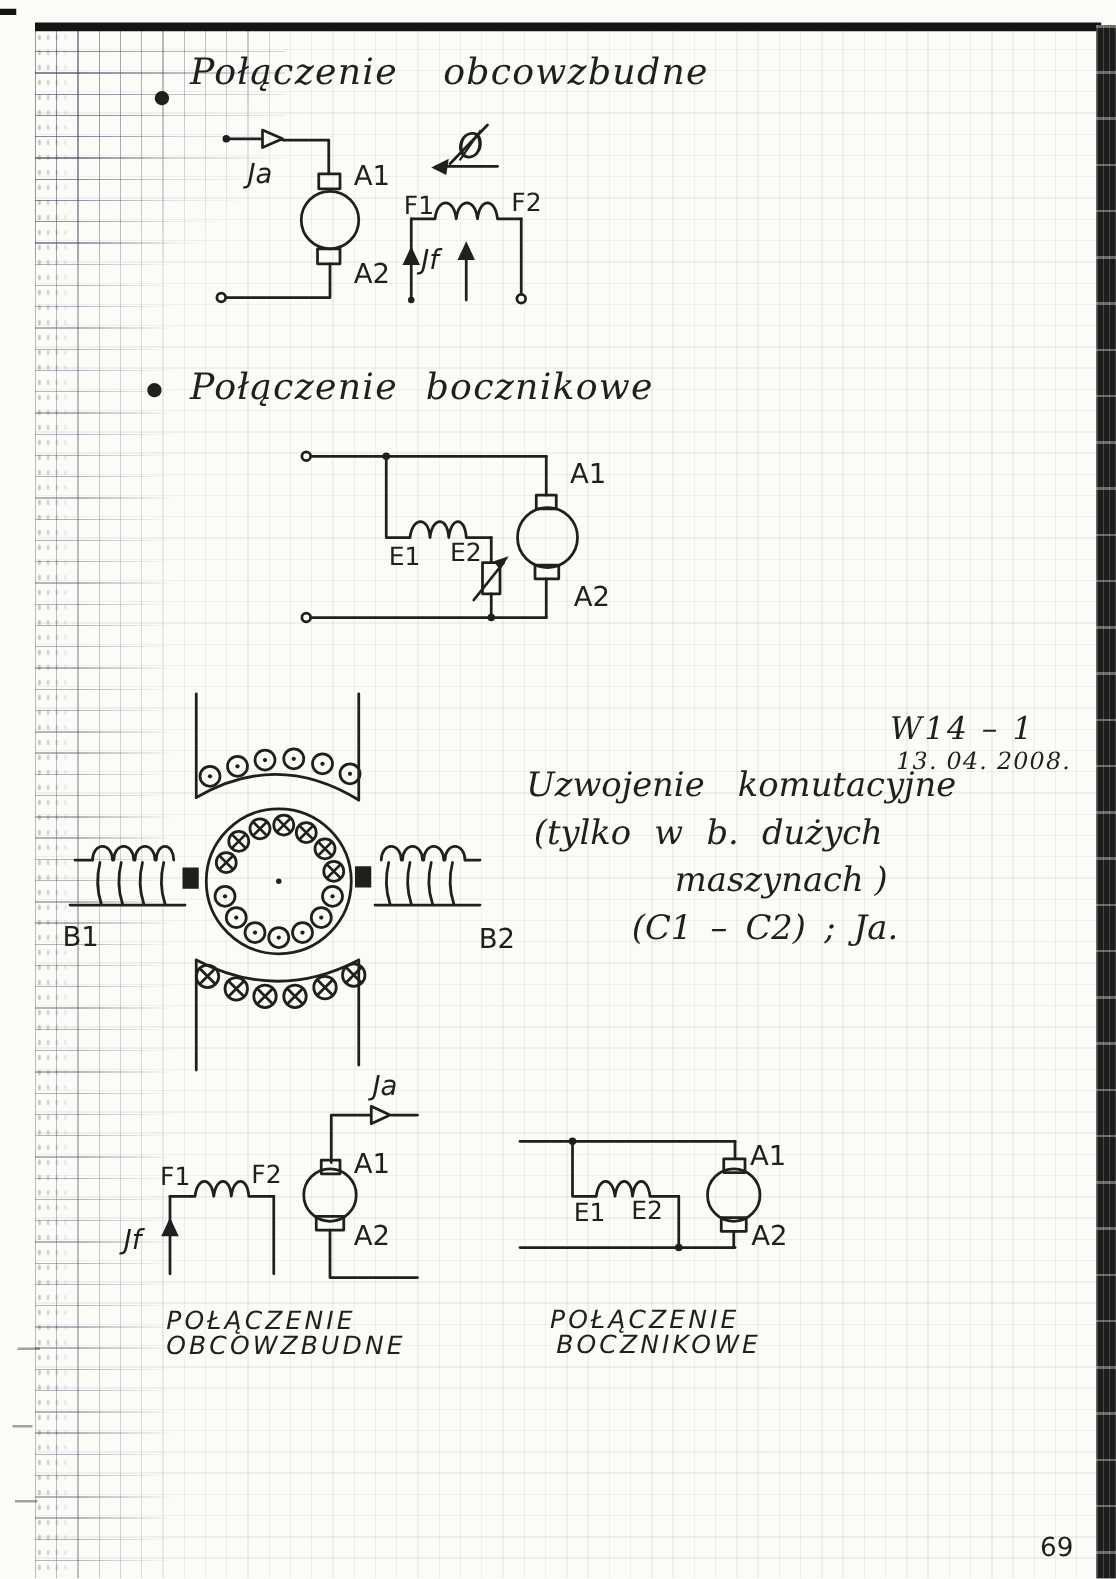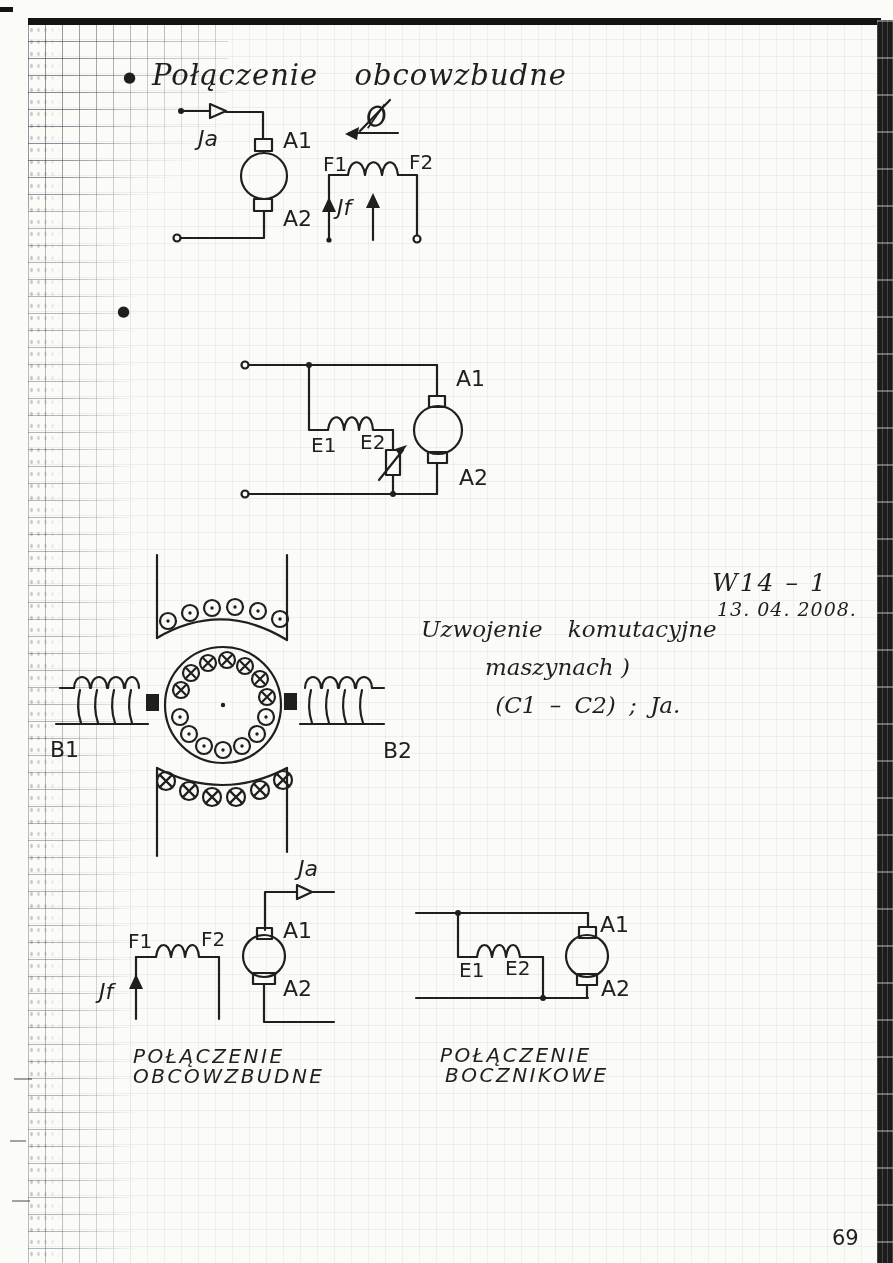--- a/index.html
+++ b/index.html
@@ -29,21 +29,21 @@
         mask-image:linear-gradient(to right,#000,transparent);}
   .top-border{position:absolute;left:28px;top:18px;width:853px;height:7px;background:#141414;}
   .corner-dash{position:absolute;left:0;top:7px;width:13px;height:5px;background:#141414;}
   .right-band{position:absolute;left:877px;top:20px;width:16px;height:1243px;background:#1c1c1c;
         background-image:repeating-linear-gradient(to bottom, rgba(255,255,255,0.35) 0 2px, transparent 2px 37px),
         repeating-linear-gradient(to right, rgba(255,255,255,0.18) 0 1px, transparent 1px 5px);}
   .tick{position:absolute;height:2px;background:rgba(30,30,30,0.4);}
 
   .hw-head{position:absolute;font-style:italic;font-size:29px;letter-spacing:1px;white-space:nowrap;}
   .bullet{position:absolute;font-size:15px;}
-  .hw-note{position:absolute;font-style:italic;font-size:23px;line-height:38px;white-space:nowrap;}
+  .hw-note{position:absolute;font-style:italic;font-size:27px;line-height:38px;white-space:nowrap;}
   .hw-note .nline{height:38px;}
   .code{position:absolute;font-style:italic;font-size:25px;letter-spacing:2px;white-space:nowrap;margin-top:20px;}
   .date{position:absolute;font-style:italic;font-size:19px;letter-spacing:1px;white-space:nowrap;}
   .caption{position:absolute;font-family:"DejaVu Sans",sans-serif;font-size:20px;letter-spacing:2.5px;
         line-height:20px;white-space:nowrap;font-style:italic;}
   .pagenum{position:absolute;font-family:"DejaVu Sans",sans-serif;font-size:21px;}
 
   svg{position:absolute;overflow:visible;}
   svg path,svg circle,svg rect,svg ellipse,svg line{
         stroke:#1f1f1d;stroke-width:2.2;fill:none;stroke-linecap:round;stroke-linejoin:round;}
@@ -62,21 +62,21 @@
   <div class="corner-grid"></div>
   <div class="left-speckle"></div>
   <div class="top-border"></div>
   <div class="corner-dash"></div>
   <div class="right-band"></div>
   <div class="tick" style="left:14px;top:1078px;width:18px;"></div>
   <div class="tick" style="left:10px;top:1140px;width:16px;"></div>
   <div class="tick" style="left:12px;top:1200px;width:18px;"></div>
 
   <span class="bullet" style="left:123px;top:68px;position:absolute;">●</span>
-  <div class="hw-head" style="left:152px;top:58px;word-spacing:26px;">Połączenie obcowzbudne</div>
+  <div class="hw-head" style="left:152px;top:40px;word-spacing:26px;">Połączenie obcowzbudne</div>
 
   <svg style="left:155px;top:95px;" width="290" height="155" viewBox="155 95 290 155">
     <circle class="fl" cx="181" cy="111" r="3"></circle>
     <path d="M181,111 H209"></path>
     <path d="M210,104 L226,111 L210,118 Z"></path>
     <path d="M226,112 L263,112 L263,139"></path>
     <rect x="255" y="139" width="17" height="12"></rect>
     <circle cx="264" cy="176" r="23"></circle>
     <rect x="254" y="199" width="18" height="12"></rect>
     <path d="M264,211 V238 H181"></path>
@@ -97,20 +97,21 @@
     <circle class="fl" cx="329" cy="240" r="2.6"></circle>
     <path class="fl" d="M329,197 L322,212 L336,212 Z"></path>
     <text class="cur" x="337" y="215">Jf</text>
     <path d="M373,240 V201"></path>
     <path class="fl" d="M373,193 L366,208 L380,208 Z"></path>
     <path d="M417,175 V235"></path>
     <circle cx="417" cy="239" r="3.5"></circle>
   </svg>
 
   <span class="bullet" style="left:117px;top:302px;position:absolute;">●</span>
+  <div class="hw-head" style="left:152px;top:292px;word-spacing:12px;">Połączenie bocznikowe</div>
 
   <svg style="left:235px;top:355px;" width="240" height="152" viewBox="235 355 240 152">
     <circle cx="245" cy="365" r="3.5"></circle>
     <path d="M249,365 H437"></path>
     <circle class="fl" cx="309" cy="365" r="3"></circle>
     <path d="M437,365 V396"></path>
     <rect x="429" y="396" width="16" height="11"></rect>
     <circle cx="438" cy="430" r="24"></circle>
     <rect x="428" y="452" width="19" height="11"></rect>
     <path d="M437,463 V494"></path>
@@ -200,21 +201,22 @@
       <use href="#gx9" x="236" y="797"></use>
     <use href="#gx9" x="260" y="790"></use>
       <use href="#gx9" x="283" y="780"></use>
   </svg>
 
   <div class="code" style="left:712px;top:548px;">W14 – 1</div>
   <div class="date" style="left:717px;top:598px;">13. 04. 2008.</div>
 
   <div class="hw-note" style="left:421px;top:610px;">
     <div class="nline" style="word-spacing:18px;">Uzwojenie komutacyjne</div>
-    <div class="nline" style="padding-left:64px;">maszynach )</div>
+    <div class="nline" style="padding-left:6px;word-spacing:10px;">(tylko w b. dużych</div>
+    <div class="nline" style="padding-left:64px;text-align:center;">maszynach )</div>
     <div class="nline" style="padding-left:38px;word-spacing:6px;text-align:center;">(C1 – C2) ; Ja.</div>
   </div>
 
   <svg style="left:95px;top:845px;" width="245" height="185" viewBox="95 845 245 185">
     <text class="cur" x="298" y="876">Ja</text>
     <path d="M265,930 V892 H296"></path>
     <path d="M297,885 L312,892 L297,899 Z"></path>
     <path d="M313,892 H334"></path>
     <rect x="257" y="928" width="15" height="11"></rect>
     <circle cx="264" cy="956" r="21"></circle>

